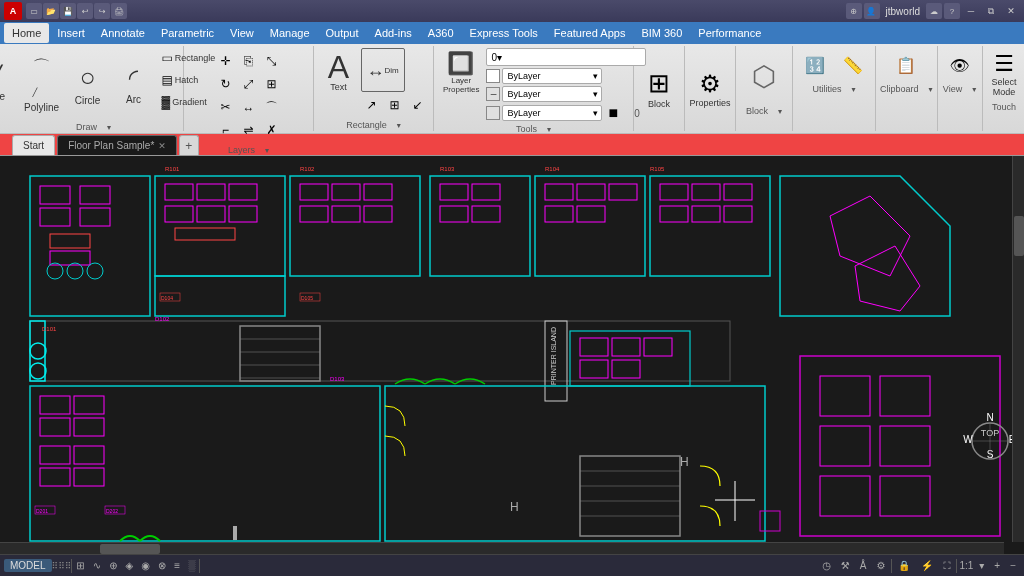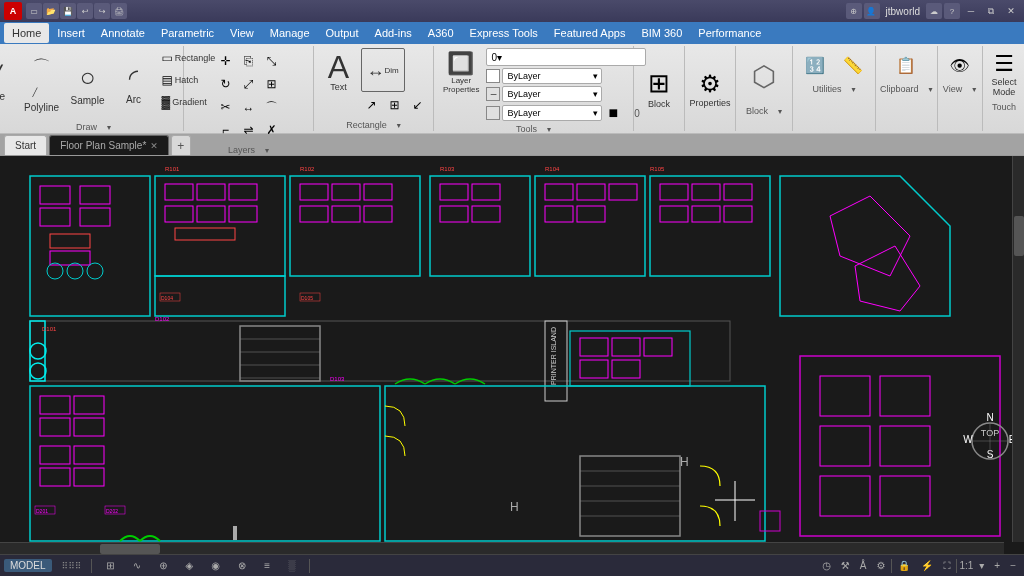--- a/index.html
+++ b/index.html
@@ -183,25 +183,25 @@
       height: 16px;
       padding: 0 4px;
       font-size: 9px;
       cursor: pointer;
       width: 120px;
       justify-content: space-between;
     }
 
     
     #tabbar {
-      background: #a3a3a3;
+      background: #ef4444;
       height: 22px;
       display: flex;
       align-items: flex-end;
-      padding-left: 4px;
+      padding-left: 12px;
       gap: 2px;
       border-bottom: 1px solid #999;
     }
     .tab {
       background: #e8e8e8;
       border: 1px solid #aaa;
       border-bottom: none;
       padding: 3px 10px;
       font-size: 10px;
       color: #333;
@@ -280,21 +280,21 @@
       letter-spacing: -2px;
     }
 
     
     #statusbar {
       background: #2a2a3a;
       height: 22px;
       display: flex;
       align-items: center;
       padding: 0 4px;
-      gap: 10px;
+      gap: 0;
       border-top: 1px solid #444;
       color: #aaa;
       font-size: 10px;
     }
     .status-item {
       padding: 0 4px;
       height: 18px;
       display: flex; align-items: center;
       cursor: pointer;
       border-radius: 2px;
@@ -489,21 +489,21 @@
         <div class="tool-label-large">Line</div>
       </div>
 
       <div class="tool-btn large">
         <div style="font-size:18px;color:#333;">⌒<br><span style="font-size:8px;">╱</span></div>
         <div class="tool-label-large">Polyline</div>
       </div>
 
       <div class="tool-btn large">
         <div style="font-size:26px;color:#333;">○</div>
-        <div class="tool-label-large">Sample</div>
+        <div class="tool-label-large">Circle</div>
       </div>
 
       <div class="tool-btn large">
         <div style="font-size:24px;color:#333;">◜</div>
         <div class="tool-label-large">Arc</div>
       </div>
 
       <div class="draw-col">
         <div class="draw-small">
           <span class="icon">▭</span>

